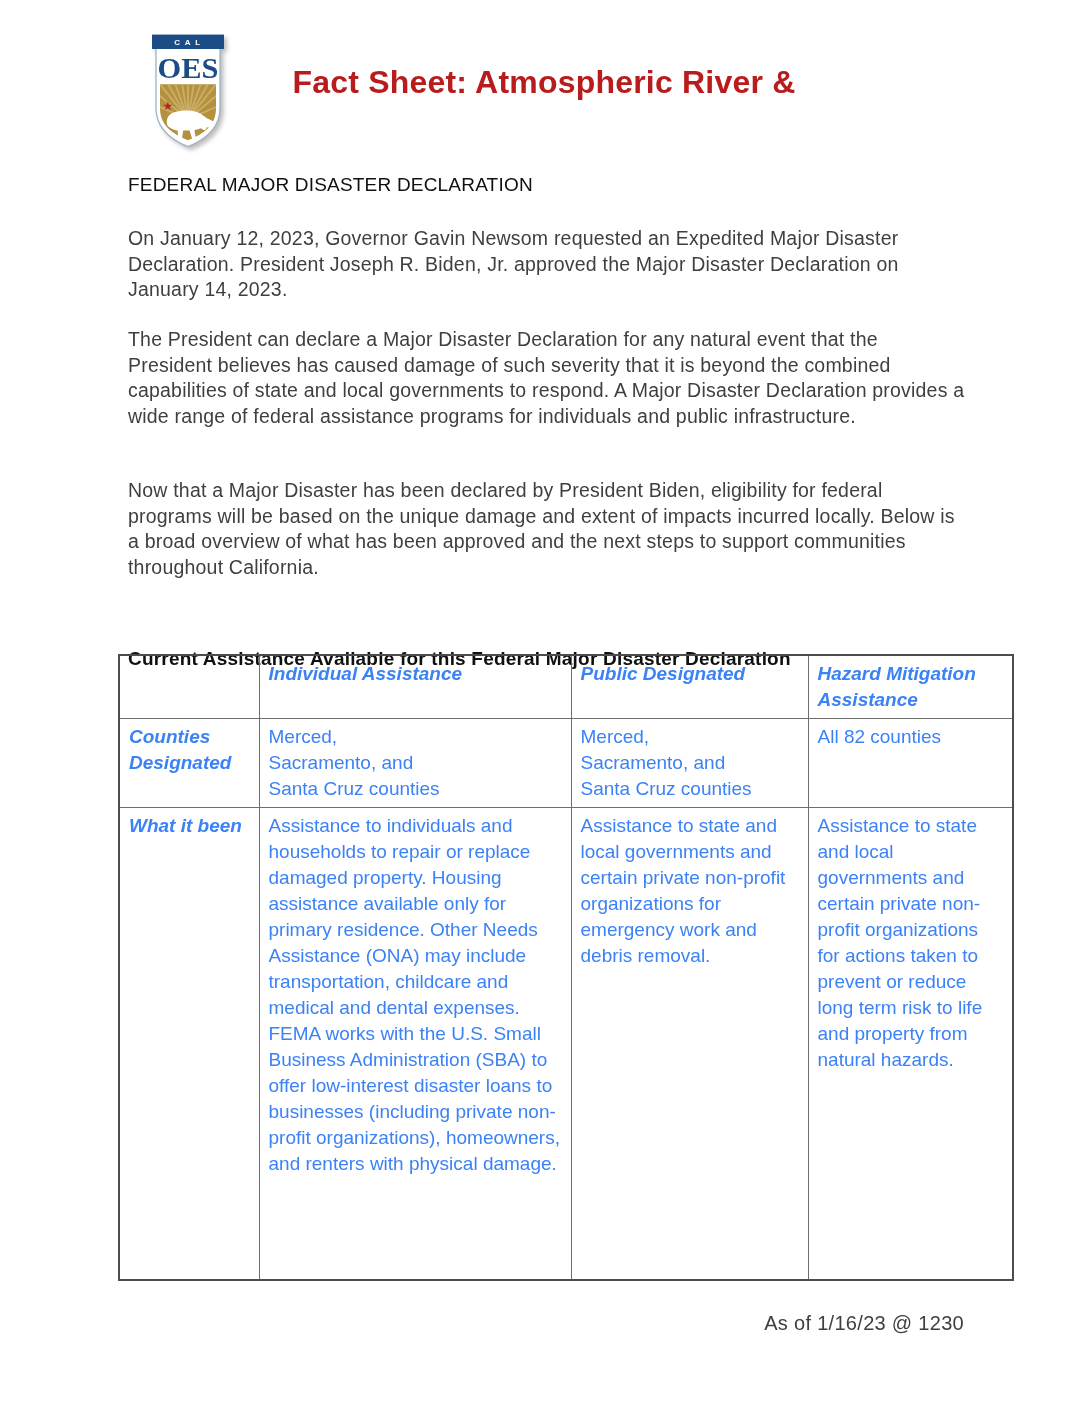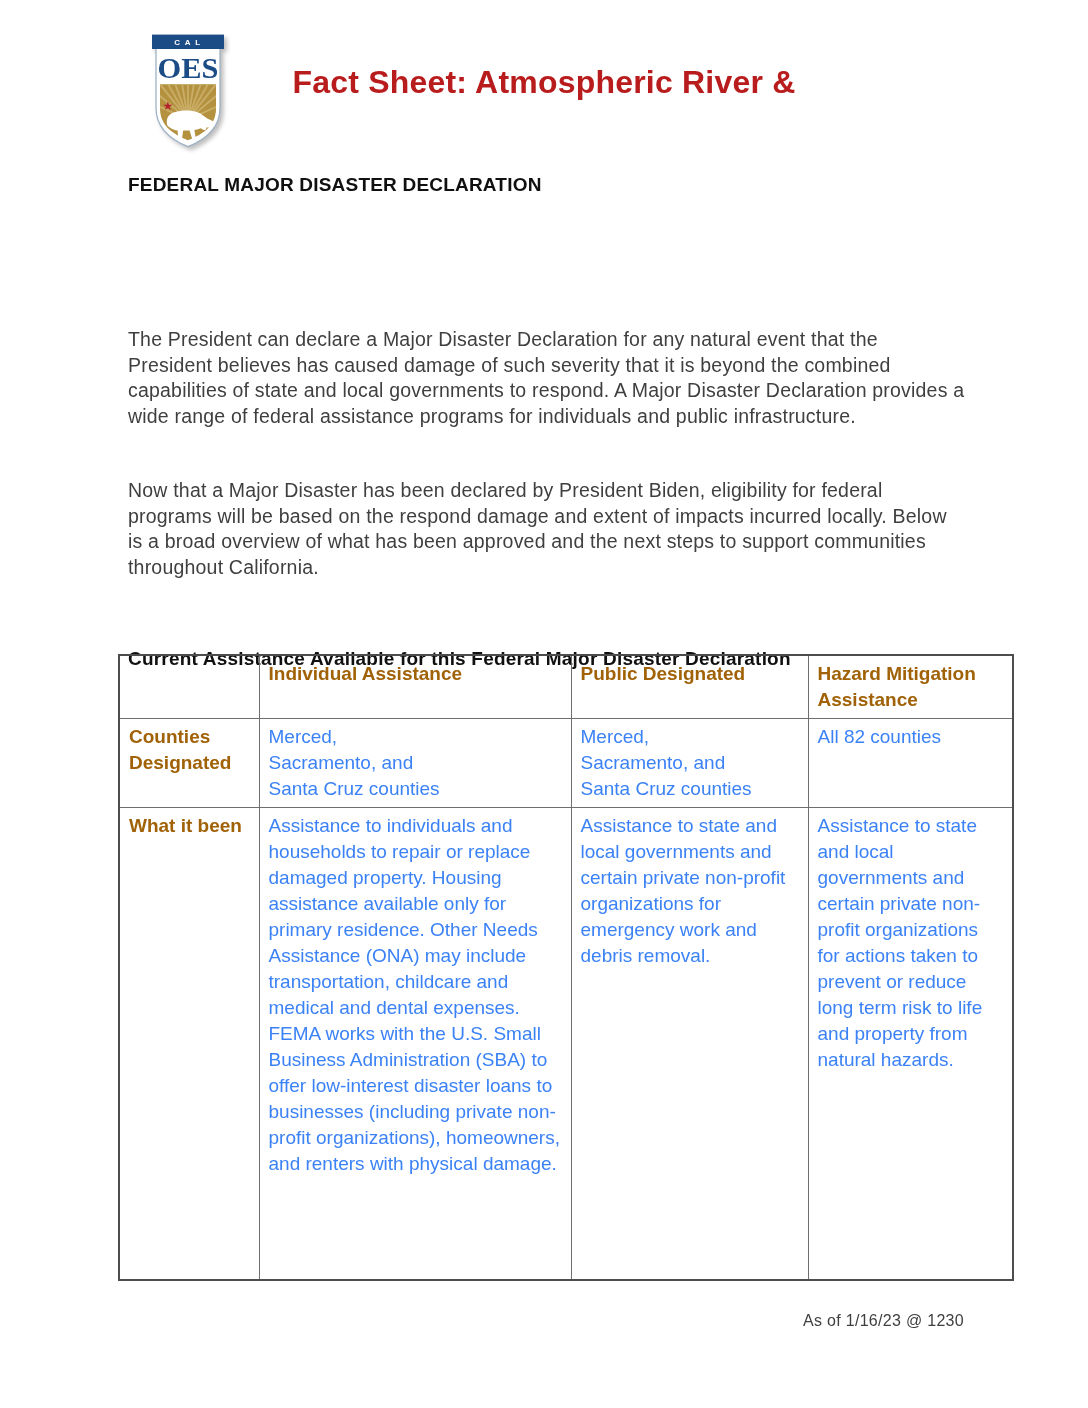--- a/index.html
+++ b/index.html
@@ -23,21 +23,21 @@
   .title-block {
     position: absolute; top: 60px; left: 0; width: 1088px;
     text-align: center;
     font-size: 32px; font-weight: bold; line-height: 45px;
     color: #b91c1c; letter-spacing: 0.2px;
   }
 
   
   .section-heading {
     position: absolute; top: 174px; left: 128px;
-    font-size: 19px; font-weight: bold; color: #101010;
+    font-size: 19px; font-weight: normal; color: #101010;
     letter-spacing: 0.2px;
   }
   .para {
     position: absolute; left: 128px; width: 838px;
     font-size: 19.5px; line-height: 25.5px; color: #3f3f3f;
     letter-spacing: 0.2px;
   }
   .para-1 { top: 226px; }
   .para-2 { top: 327px; }
   .para-3 { top: 478px; }
@@ -55,30 +55,30 @@
     border: 2px solid #4d4d4d;
     font-size: 19px; line-height: 26px;
   }
   table.assist th, table.assist td {
     border: 1px solid #6e6e6e;
     vertical-align: top; text-align: left;
     padding: 5px 10px 5px 9px;
     font-weight: normal; color: #3b82f6;
     overflow: hidden;
   }
-  table.assist th { font-weight: bold; color: #a16207; }
+  table.assist th { font-weight: bold; color: #3b82f6; font-style: italic; }
   tr.hdr-row    { height: 57px; }
   tr.counties-row { height: 78px; }
   tr.means-row  { height: 472px; }
   .preline { white-space: pre-line; }
 
   
   .footer-stamp {
     position: absolute; top: 1312px; right: 124px;
-    font-size: 16px; color: #3f3f3f; letter-spacing: 0.3px;
+    font-size: 20px; color: #3f3f3f; letter-spacing: 0.3px;
   }
 </style>
 </head>
 <body>
 
 <div class="page">
 
   <div class="logo">
     <svg viewBox="0 0 100 152" xmlns="http://www.w3.org/2000/svg">
       <defs>
@@ -117,22 +117,23 @@
       <text x="50" y="62" font-size="38" font-weight="bold" fill="#1b4c86" text-anchor="middle" font-family="Liberation Serif, serif">OES</text>
     </svg>
   </div>
 
   <div class="title-block">
     <div>Fact Sheet: Atmospheric River &amp;</div>
   </div>
 
   <div class="section-heading">FEDERAL MAJOR DISASTER DECLARATION</div>
 
+  <p class="para para-1">On January 12, 2023, Governor Gavin Newsom requested an Expedited Major Disaster Declaration. President Joseph R. Biden, Jr. approved the Major Disaster Declaration on January 14, 2023.</p>
   <p class="para para-2">The President can declare a Major Disaster Declaration for any natural event that the President believes has caused damage of such severity that it is beyond the combined capabilities of state and local governments to respond. A Major Disaster Declaration provides a wide range of federal assistance programs for individuals and public infrastructure.</p>
-  <p class="para para-3">Now that a Major Disaster has been declared by President Biden, eligibility for federal programs will be based on the respond damage and extent of impacts incurred locally. Below is a broad overview of what has been approved and the next steps to support communities throughout California.</p>
+  <p class="para para-3">Now that a Major Disaster has been declared by President Biden, eligibility for federal programs will be based on the unique damage and extent of impacts incurred locally. Below is a broad overview of what has been approved and the next steps to support communities throughout California.</p>
 
   <div class="table-heading">Current Assistance Available for this Federal Major Disaster Declaration</div>
 
   <div class="tbl-wrap">
     <table class="assist">
       <colgroup>
         <col style="width:140px">
         <col style="width:312px">
         <col style="width:237px">
         <col style="width:205px">

